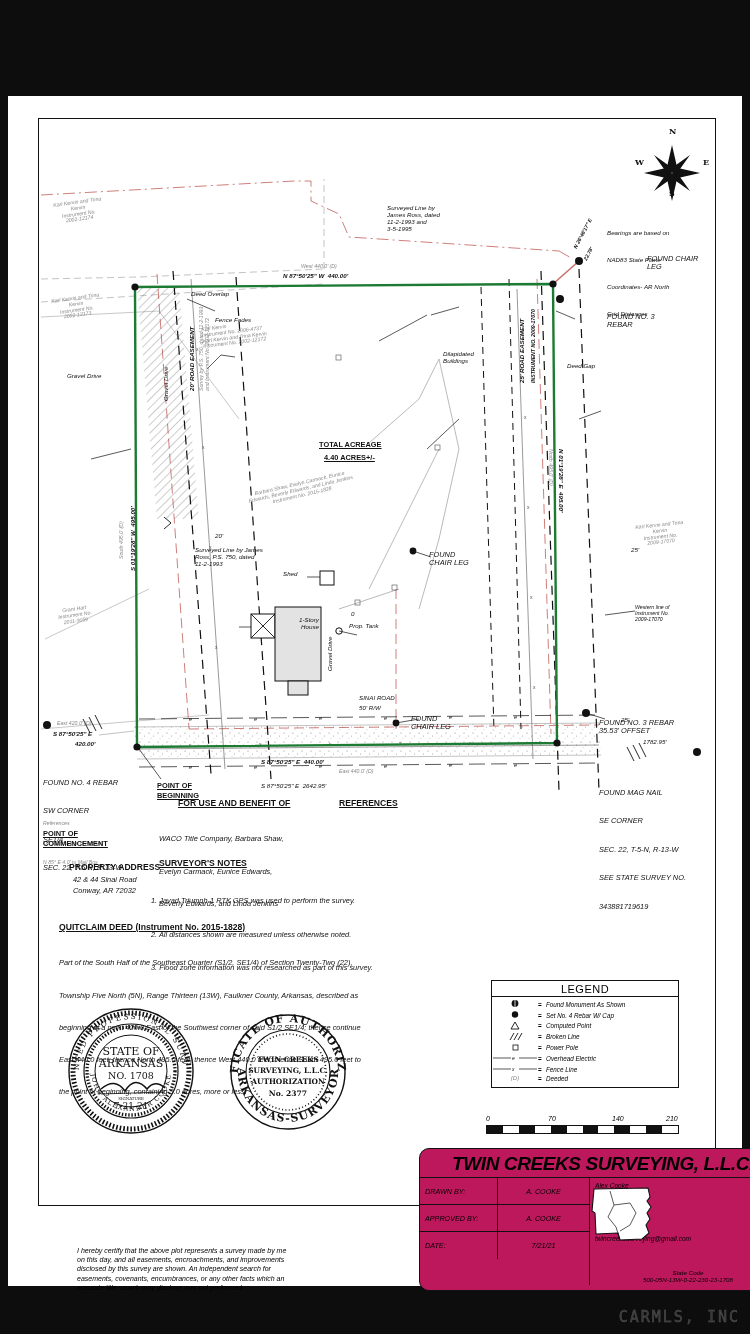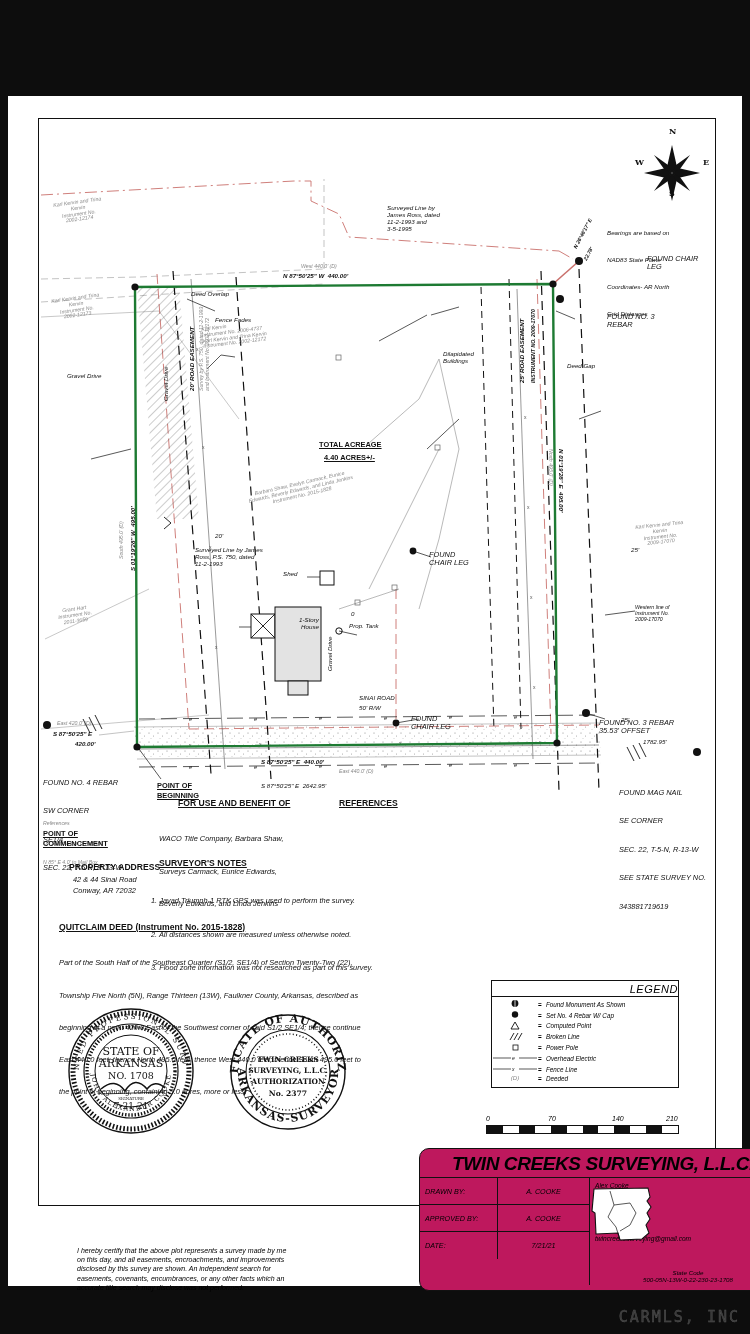--- a/index.html
+++ b/index.html
@@ -60,22 +60,21 @@
   svg { position: absolute; left: 0; top: 0; overflow: visible; }
   
   #legend {
     position: absolute;
     left: 452px; top: 861px;
     width: 188px; height: 108px;
     border: 1.2px solid #111;
     background: #fff;
   }
   #legend .hd {
-    text-align: right;
-    font-style: italic;
+    text-align: center;
     font-size: 11px;
     padding: 2px 0 1px;
     border-bottom: 1.2px solid #111;
     letter-spacing: .5px;
   }
   #legend table { border-collapse: collapse; width: 100%; margin-top: 2px; }
   #legend td { font-size: 6.3px; font-style: italic; padding: 0.4px 0; vertical-align: middle; }
   #legend td.sym { width: 46px; text-align: center; }
   #legend td.eq  { width: 8px; font-weight: bold; font-style: normal; }
   
@@ -431,36 +430,36 @@
       </div>
       <div class="t bd ul md" style="left:4px; top:710px; line-height:1.3;">POINT OF
 COMMENCEMENT</div>
 
       <div class="t bd ul md" style="left:118px; top:662px; line-height:1.3;">POINT OF
 BEGINNING</div>
 
       <div class="t it md" style="left:560px; top:600px;">FOUND NO. 3 REBAR
 35.53' OFFSET</div>
 
-      <div class="t it md" style="left:560px; top:650px; line-height:1.28;margin-left:20px;">
+      <div class="t it md" style="left:560px; top:650px; line-height:1.28;">
         <div>FOUND MAG NAIL</div>
         <div>SE CORNER</div>
         <div>SEC. 22, T-5-N, R-13-W</div>
         <div>SEE STATE SURVEY NO.</div>
         <div>343881719619</div>
       </div>
 
       <div class="t bd lg" style="left:30px; top:744px;">PROPERTY ADDRESS</div>
       <div class="t it md" style="left:34px; top:757px;">42 &amp; 44 Sinai Road</div>
       <div class="t it md" style="left:34px; top:768px;">Conway, AR 72032</div>
 
       <div class="t bd ul lg" style="left:120px; top:680px;margin-left:19px;">FOR USE AND BENEFIT OF</div>
       <div class="t it md" style="left:120px; top:694px; line-height:1.45;">
         <div>WACO Title Company, Barbara Shaw,</div>
-        <div>Surveys Carmack, Eunice Edwards,</div>
+        <div>Evelyn Carmack, Eunice Edwards,</div>
         <div>Beverly Edwards, and Linda Jenkins</div>
       </div>
 
       <div class="t bd ul lg" style="left:300px; top:680px;">REFERENCES</div>
 
       <div class="t bd ul lg" style="left:120px; top:740px;">SURVEYOR'S NOTES</div>
       <div class="t it md" style="left:112px; top:754px; line-height:1.5;">
         <div>1. Javad Triumph-1 RTK GPS was used to perform the survey.</div>
         <div>2. All distances shown are measured unless otherwise noted.</div>
         <div>3. Flood zone information was not researched as part of this survey.</div>

